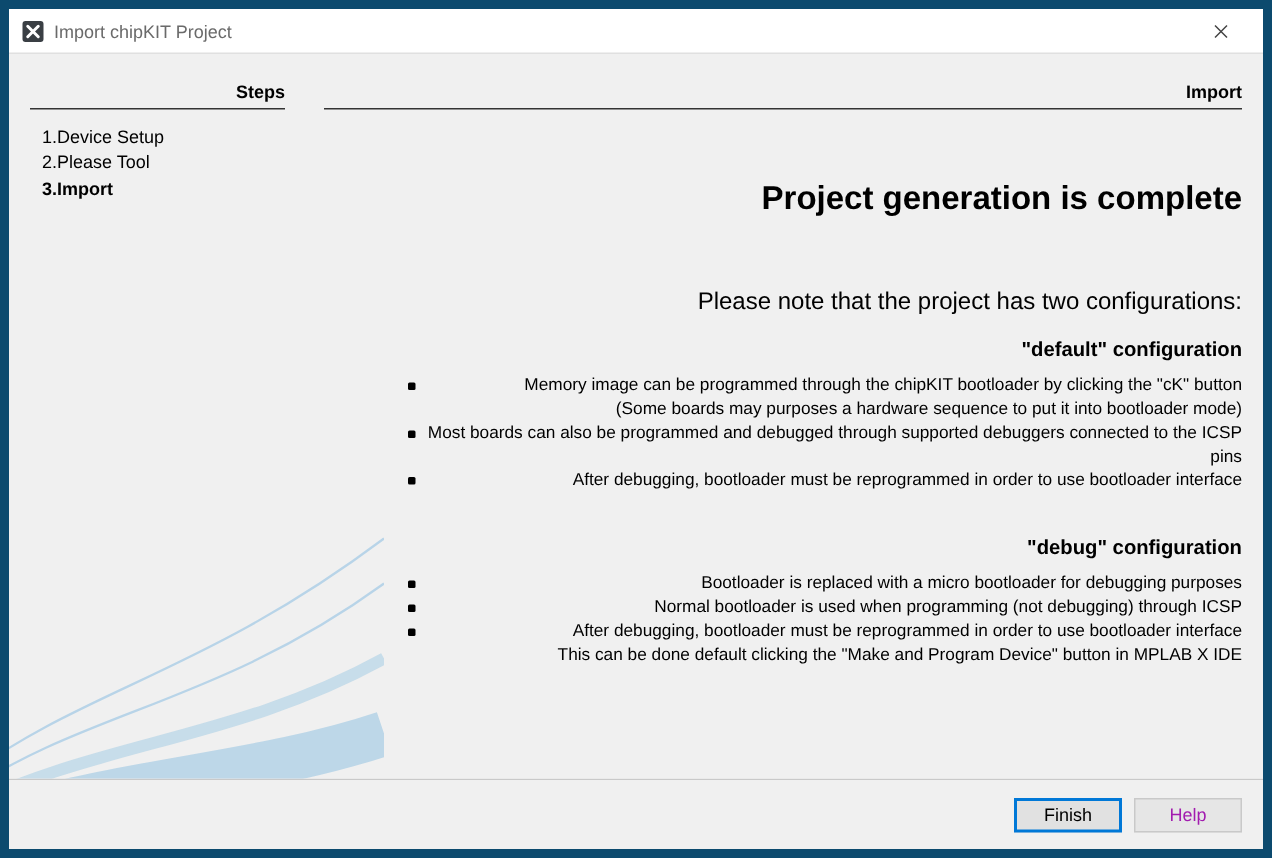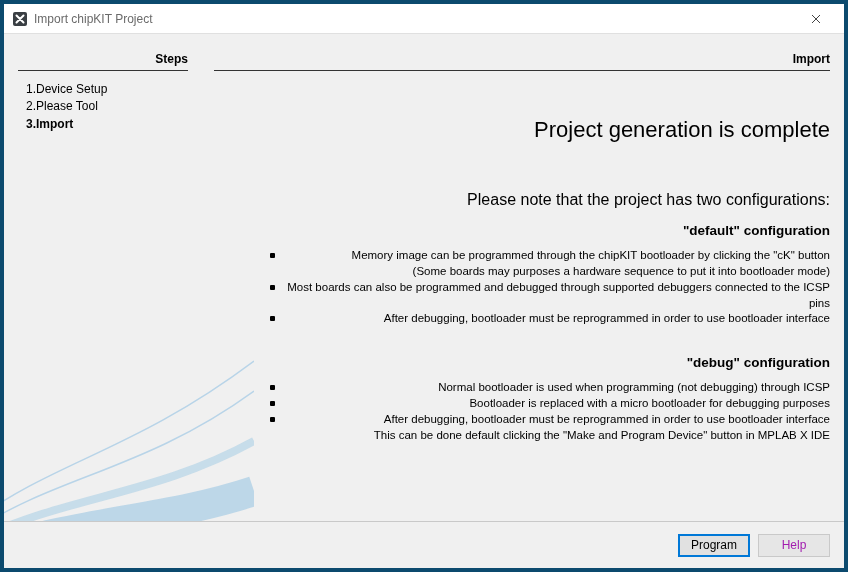--- a/index.html
+++ b/index.html
@@ -7,21 +7,21 @@
     margin: 0; padding: 0;
     width: 848px; height: 572px;
     font-family: "Segoe UI", Tahoma, Arial, sans-serif;
     font-size: 12px;
     color: #000;
     background: #fff;
     overflow: hidden;
   }
   .window {
     width: 848px; height: 572px;
-    border: 4px solid #0c4a6e;
+    border: 6px solid #0c4a6e;
     display: flex;
     flex-direction: column;
     background: #fff;
   }
   .titlebar {
     height: 30px;
     display: flex;
     align-items: center;
     padding: 0 6px 0 8px;
     background: #fff;
@@ -85,21 +85,21 @@
   .right-pane {
     flex: 1;
     padding: 18px 14px 10px 12px;
     overflow: auto;
     background: #f0f0f0;
   }
   .content {
     padding: 4px 0 0 8px;
   }
   .main-heading {
-    font-weight: normal;
+    font-weight: bold;
     font-size: 22px;
     margin: 42px 0 0 0;
   }
   .note {
     margin: 48px 0 10px 0;
     font-size: 16px;
   }
   .config-heading {
     font-weight: bold;
     font-size: 13.5px;
@@ -224,33 +224,33 @@
             <span>Most boards can also be programmed and debugged through supported debuggers connected to the ICSP pins</span>
           </li>
           <li>
             <span>After debugging, bootloader must be reprogrammed in order to use bootloader interface</span>
           </li>
         </ul>
 
         <div class="config-heading second">"debug" configuration</div>
         <ul class="bullets">
           <li>
+            <span>Bootloader is replaced with a micro bootloader for debugging purposes</span>
+          </li>
+          <li>
             <span>Normal bootloader is used when programming (not debugging) through ICSP</span>
-          </li>
-          <li>
-            <span>Bootloader is replaced with a micro bootloader for debugging purposes</span>
           </li>
           <li>
             <span>After debugging, bootloader must be reprogrammed in order to use bootloader interface</span>
             <span class="sub">This can be done default clicking the "Make and Program Device" button in MPLAB X IDE</span>
           </li>
         </ul>
       </div>
     </div>
 
   </div>
 
   <div class="footer">
-    <button class="btn primary">Program</button>
+    <button class="btn primary">Finish</button>
     <button class="btn" disabled="">Help</button>
   </div>
 
 </div>
 
 </body></html>

